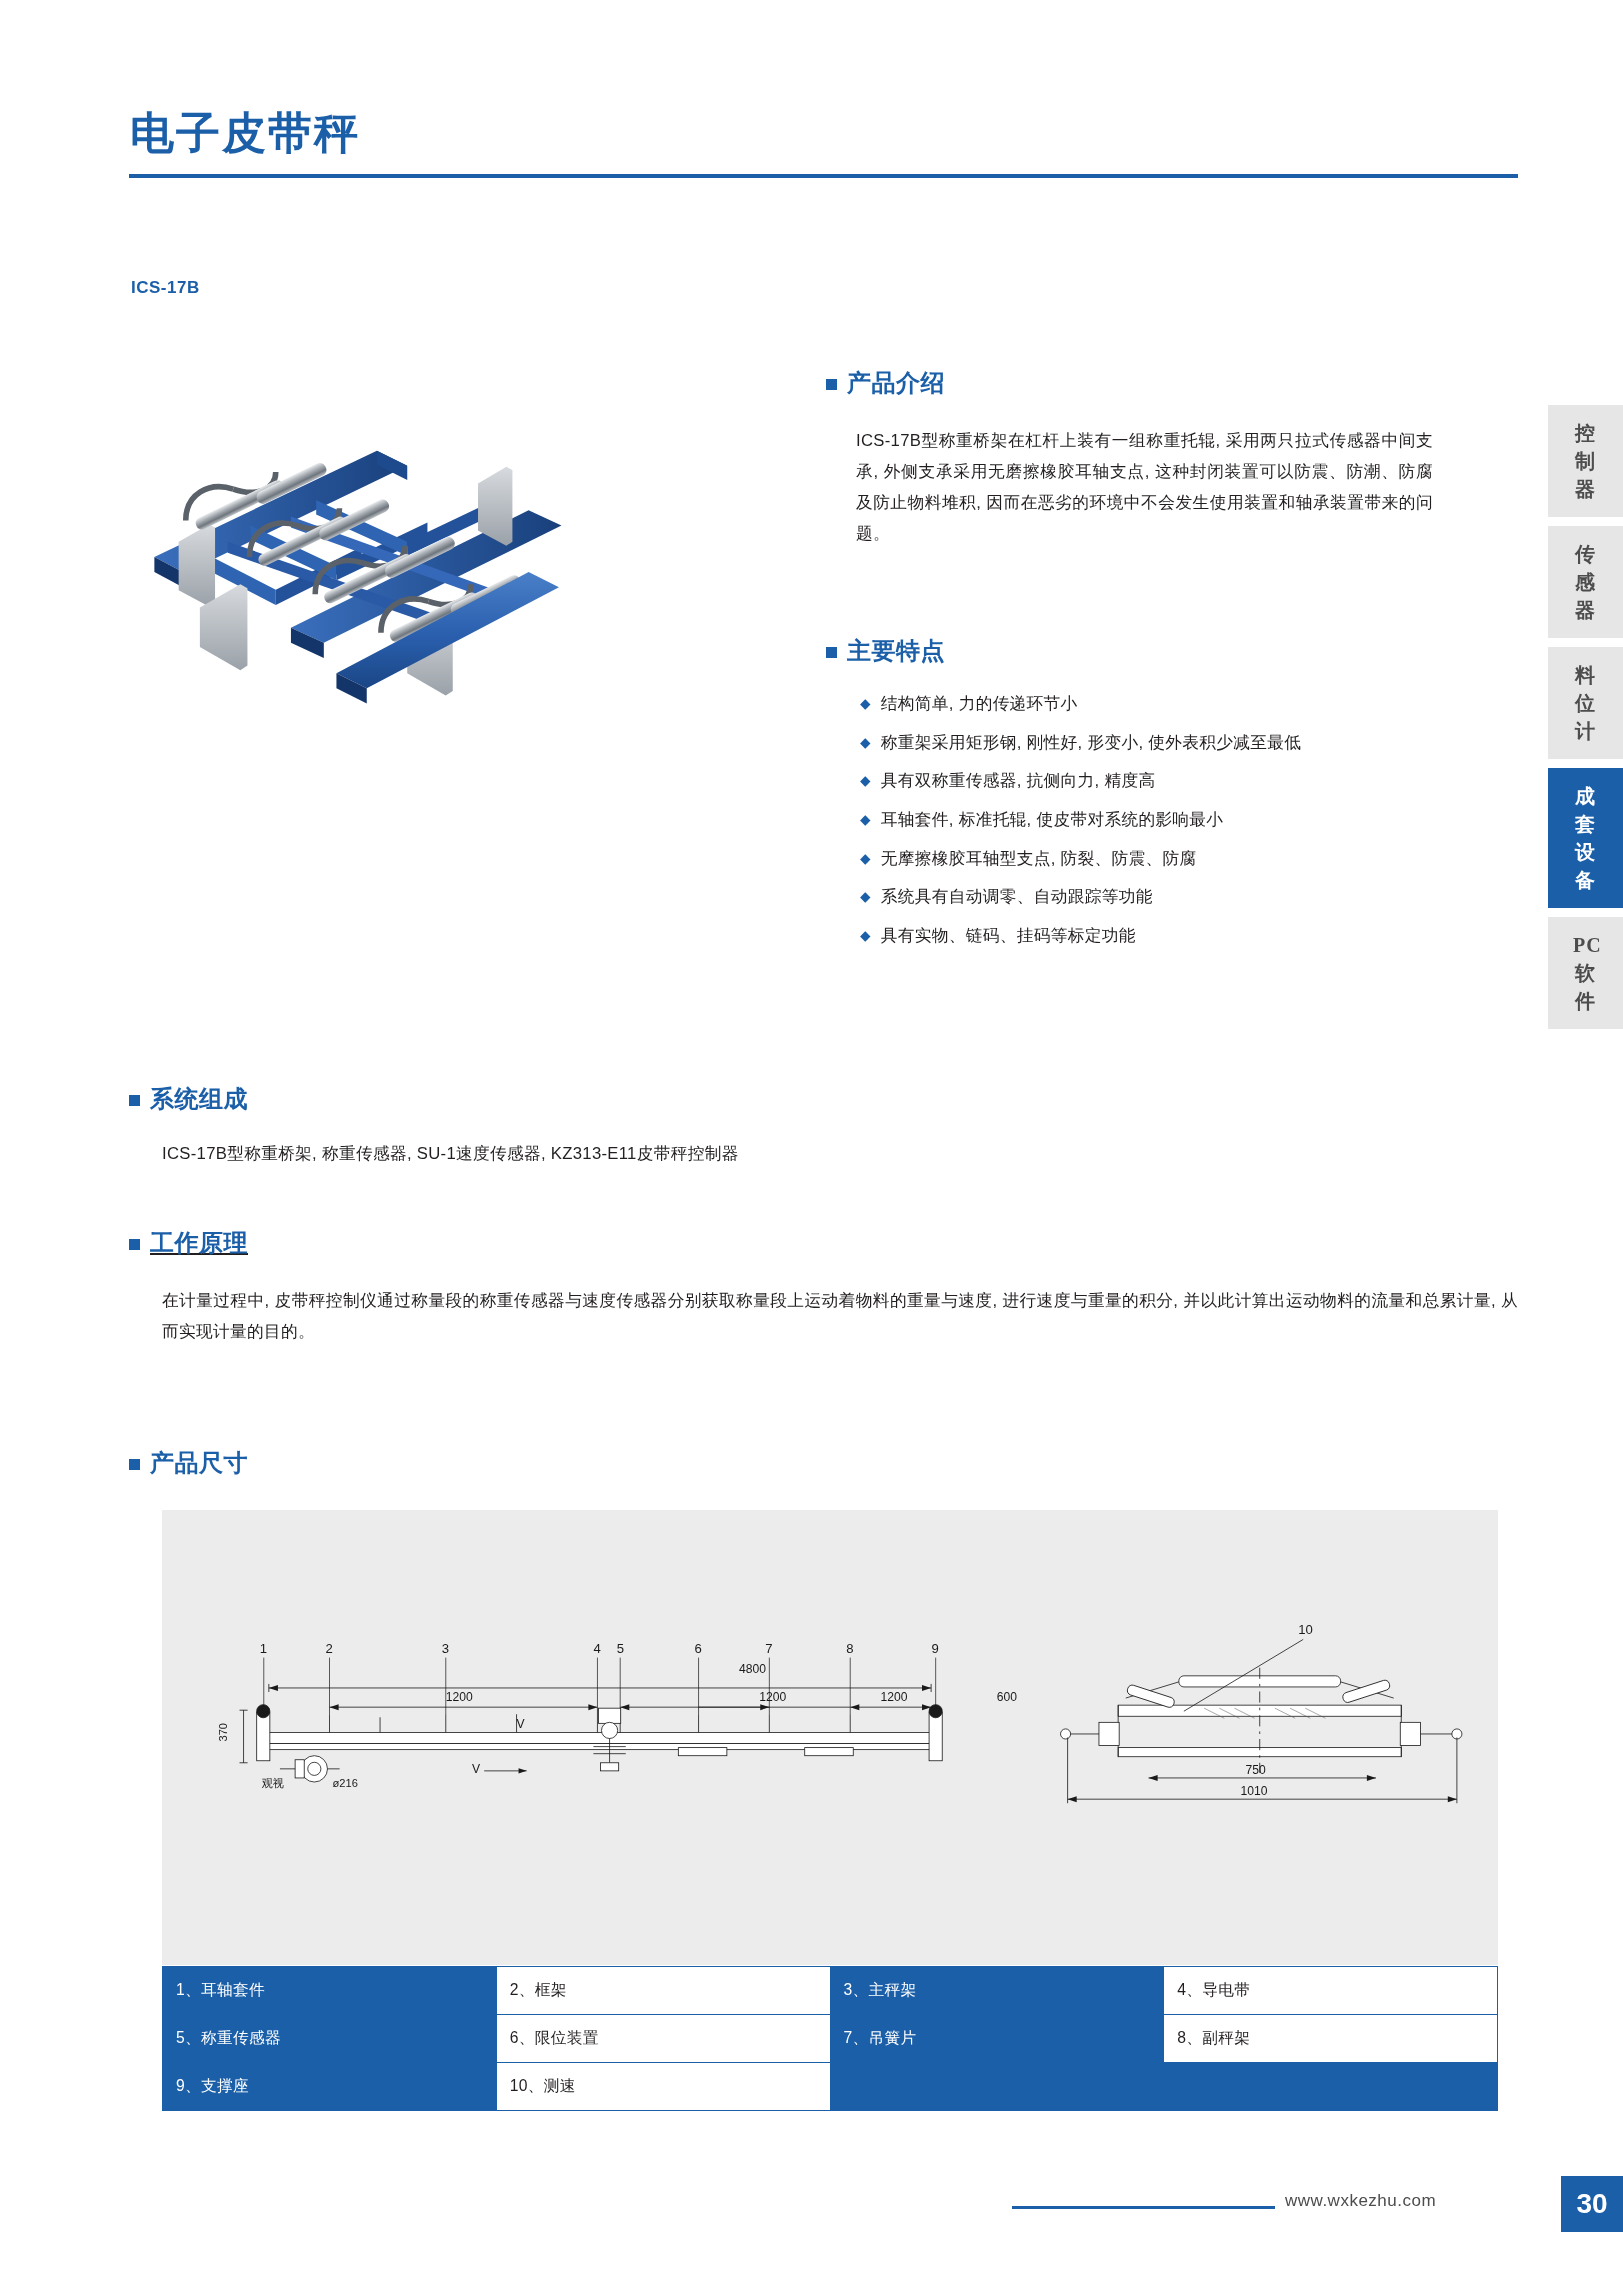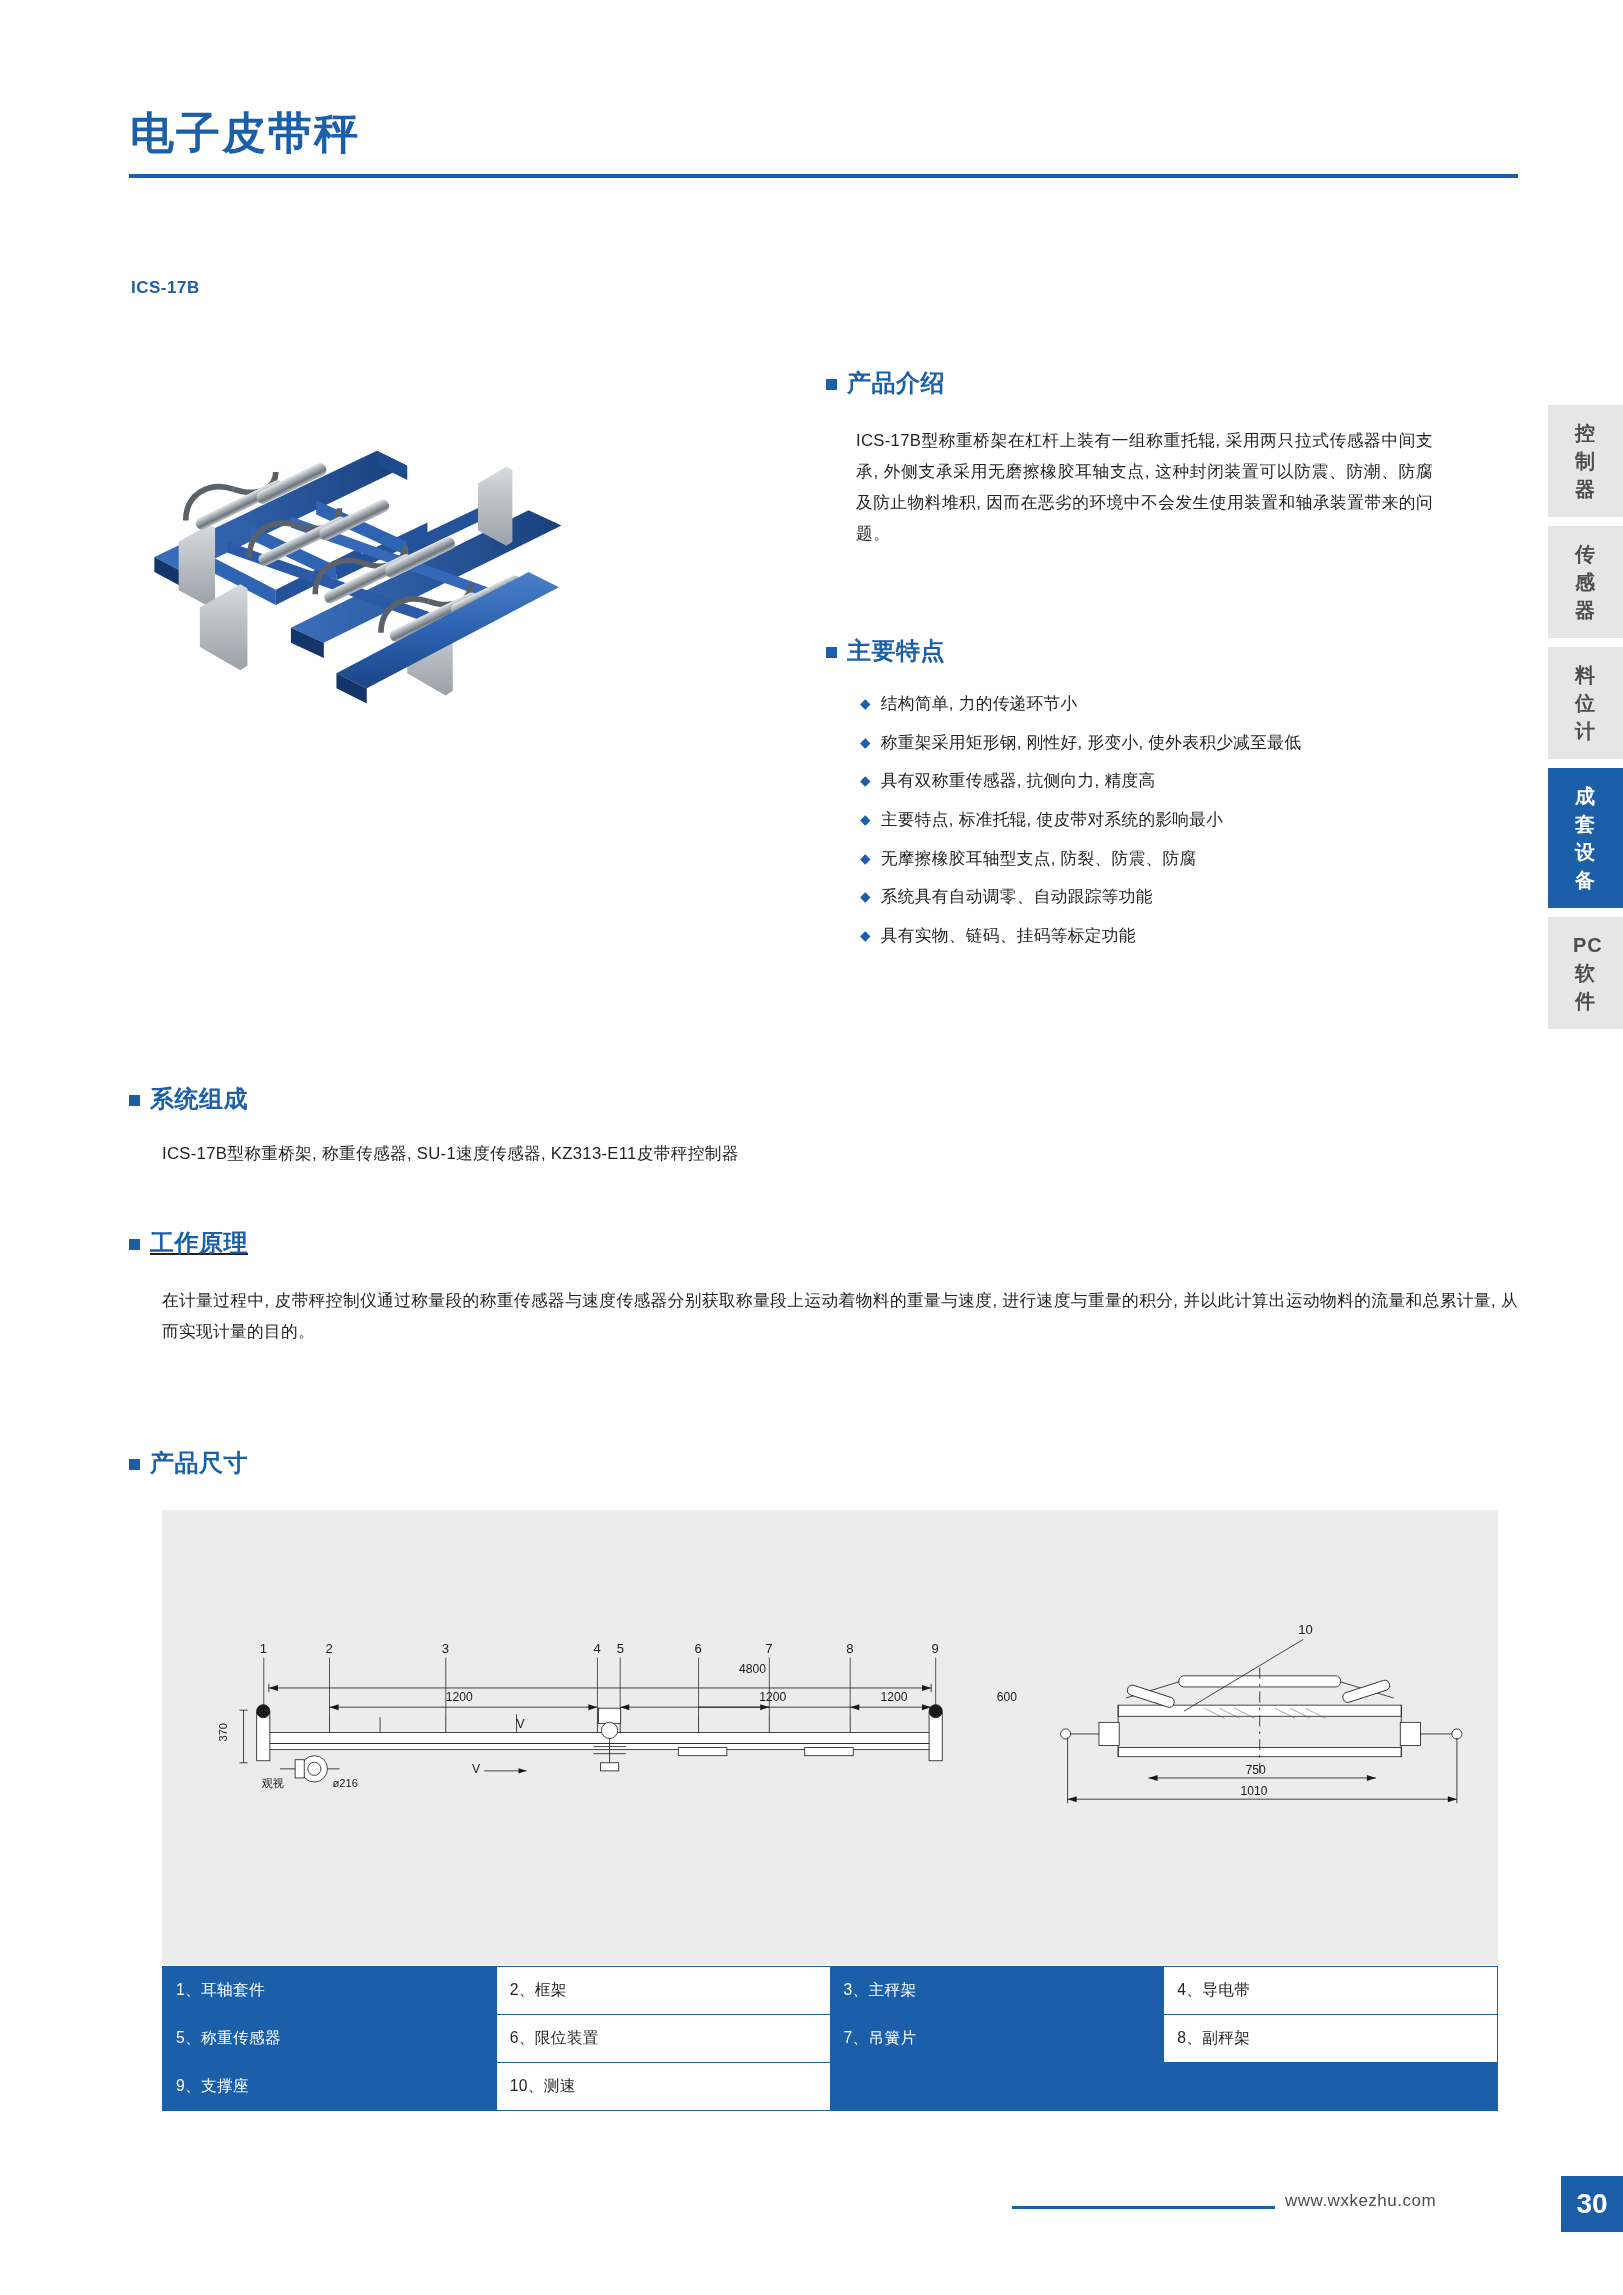--- a/index.html
+++ b/index.html
@@ -185,20 +185,21 @@
     font-size: 20px;
     font-weight: bold;
     letter-spacing: 1px;
     display: flex;
     align-items: center;
     justify-content: center;
     margin-bottom: 9px;
     padding: 14px 0;
     line-height: 28px;
     text-align: center;
+    font-family: Liberation Serif, serif;
   }
   .side-tab span { display: block; width: 25px; }
   .side-tab.active {
     background: #1b5fa8;
     color: #ffffff;
   }
 
   
   .footer-rule {
     position: absolute;
@@ -337,21 +338,21 @@
     <div class="feature-item">
       <span class="dia">◆</span>
       <span>称重架采用矩形钢, 刚性好, 形变小, 使外表积少减至最低</span>
     </div>
     <div class="feature-item">
       <span class="dia">◆</span>
       <span>具有双称重传感器, 抗侧向力, 精度高</span>
     </div>
     <div class="feature-item">
       <span class="dia">◆</span>
-      <span>主要特点, 标准托辊, 使皮带对系统的影响最小</span>
+      <span>耳轴套件, 标准托辊, 使皮带对系统的影响最小</span>
     </div>
     <div class="feature-item">
       <span class="dia">◆</span>
       <span>无摩擦橡胶耳轴型支点, 防裂、防震、防腐</span>
     </div>
     <div class="feature-item">
       <span class="dia">◆</span>
       <span>系统具有自动调零、自动跟踪等功能</span>
     </div>
     <div class="feature-item">

